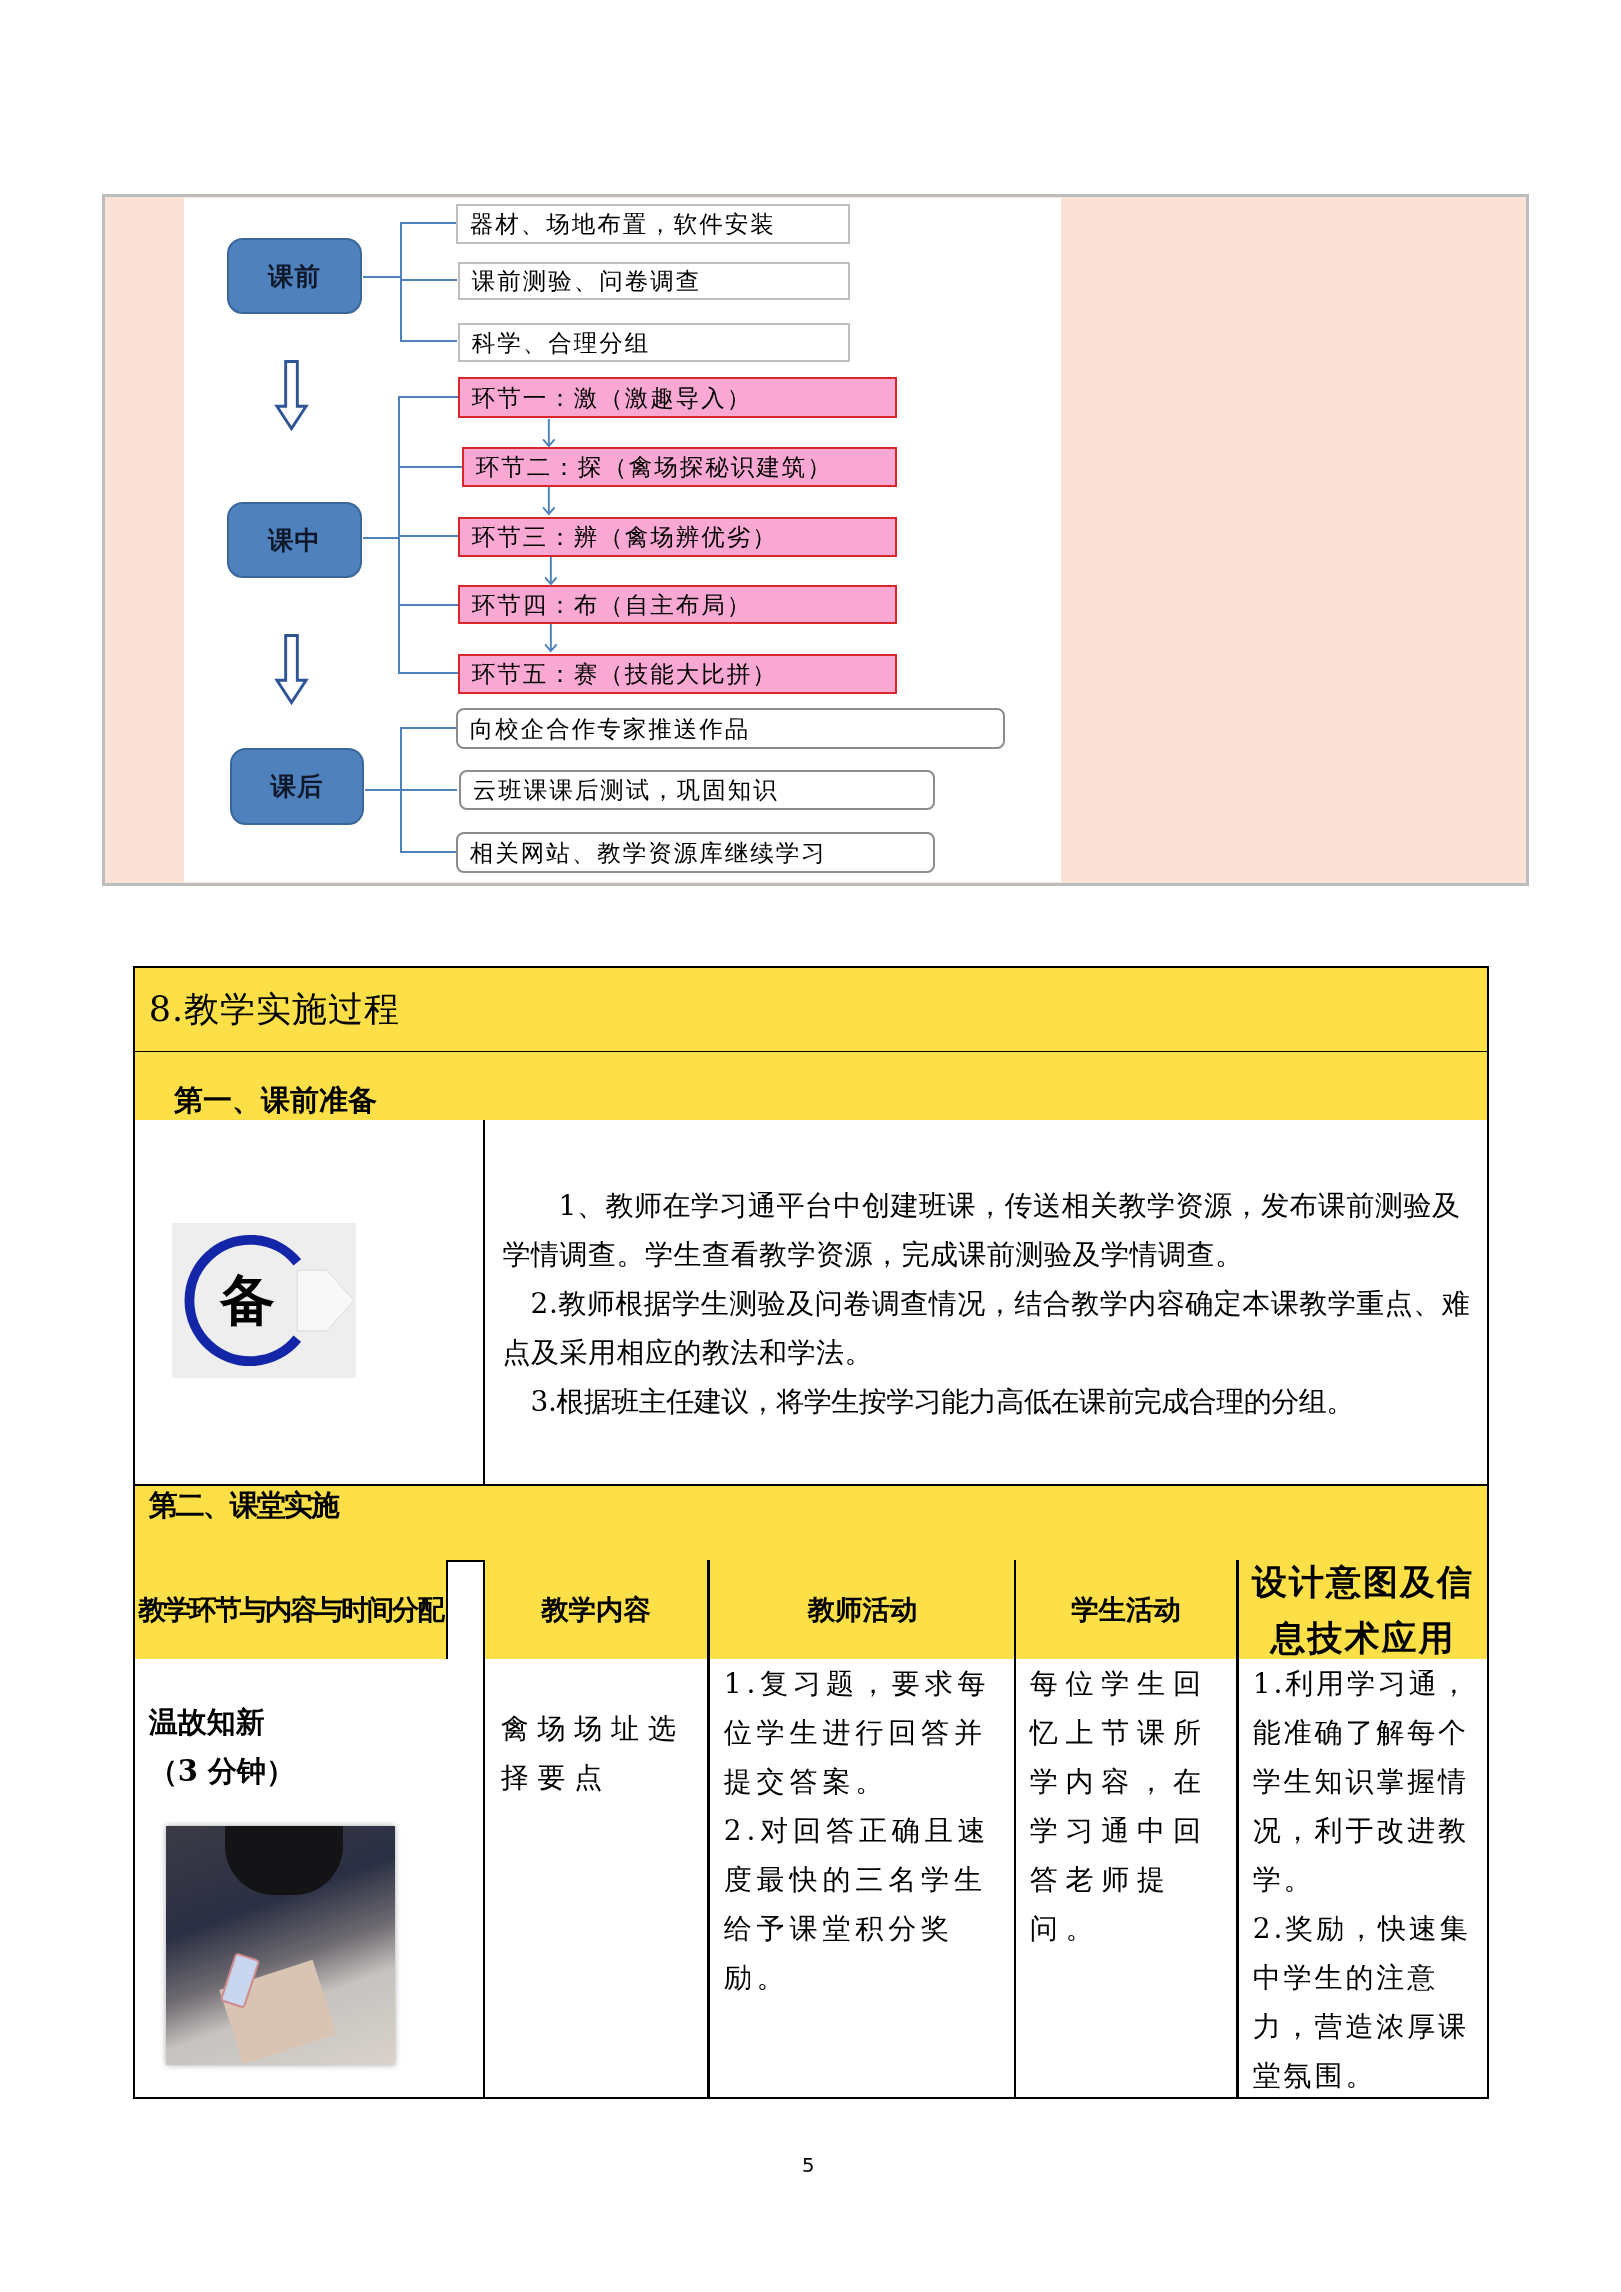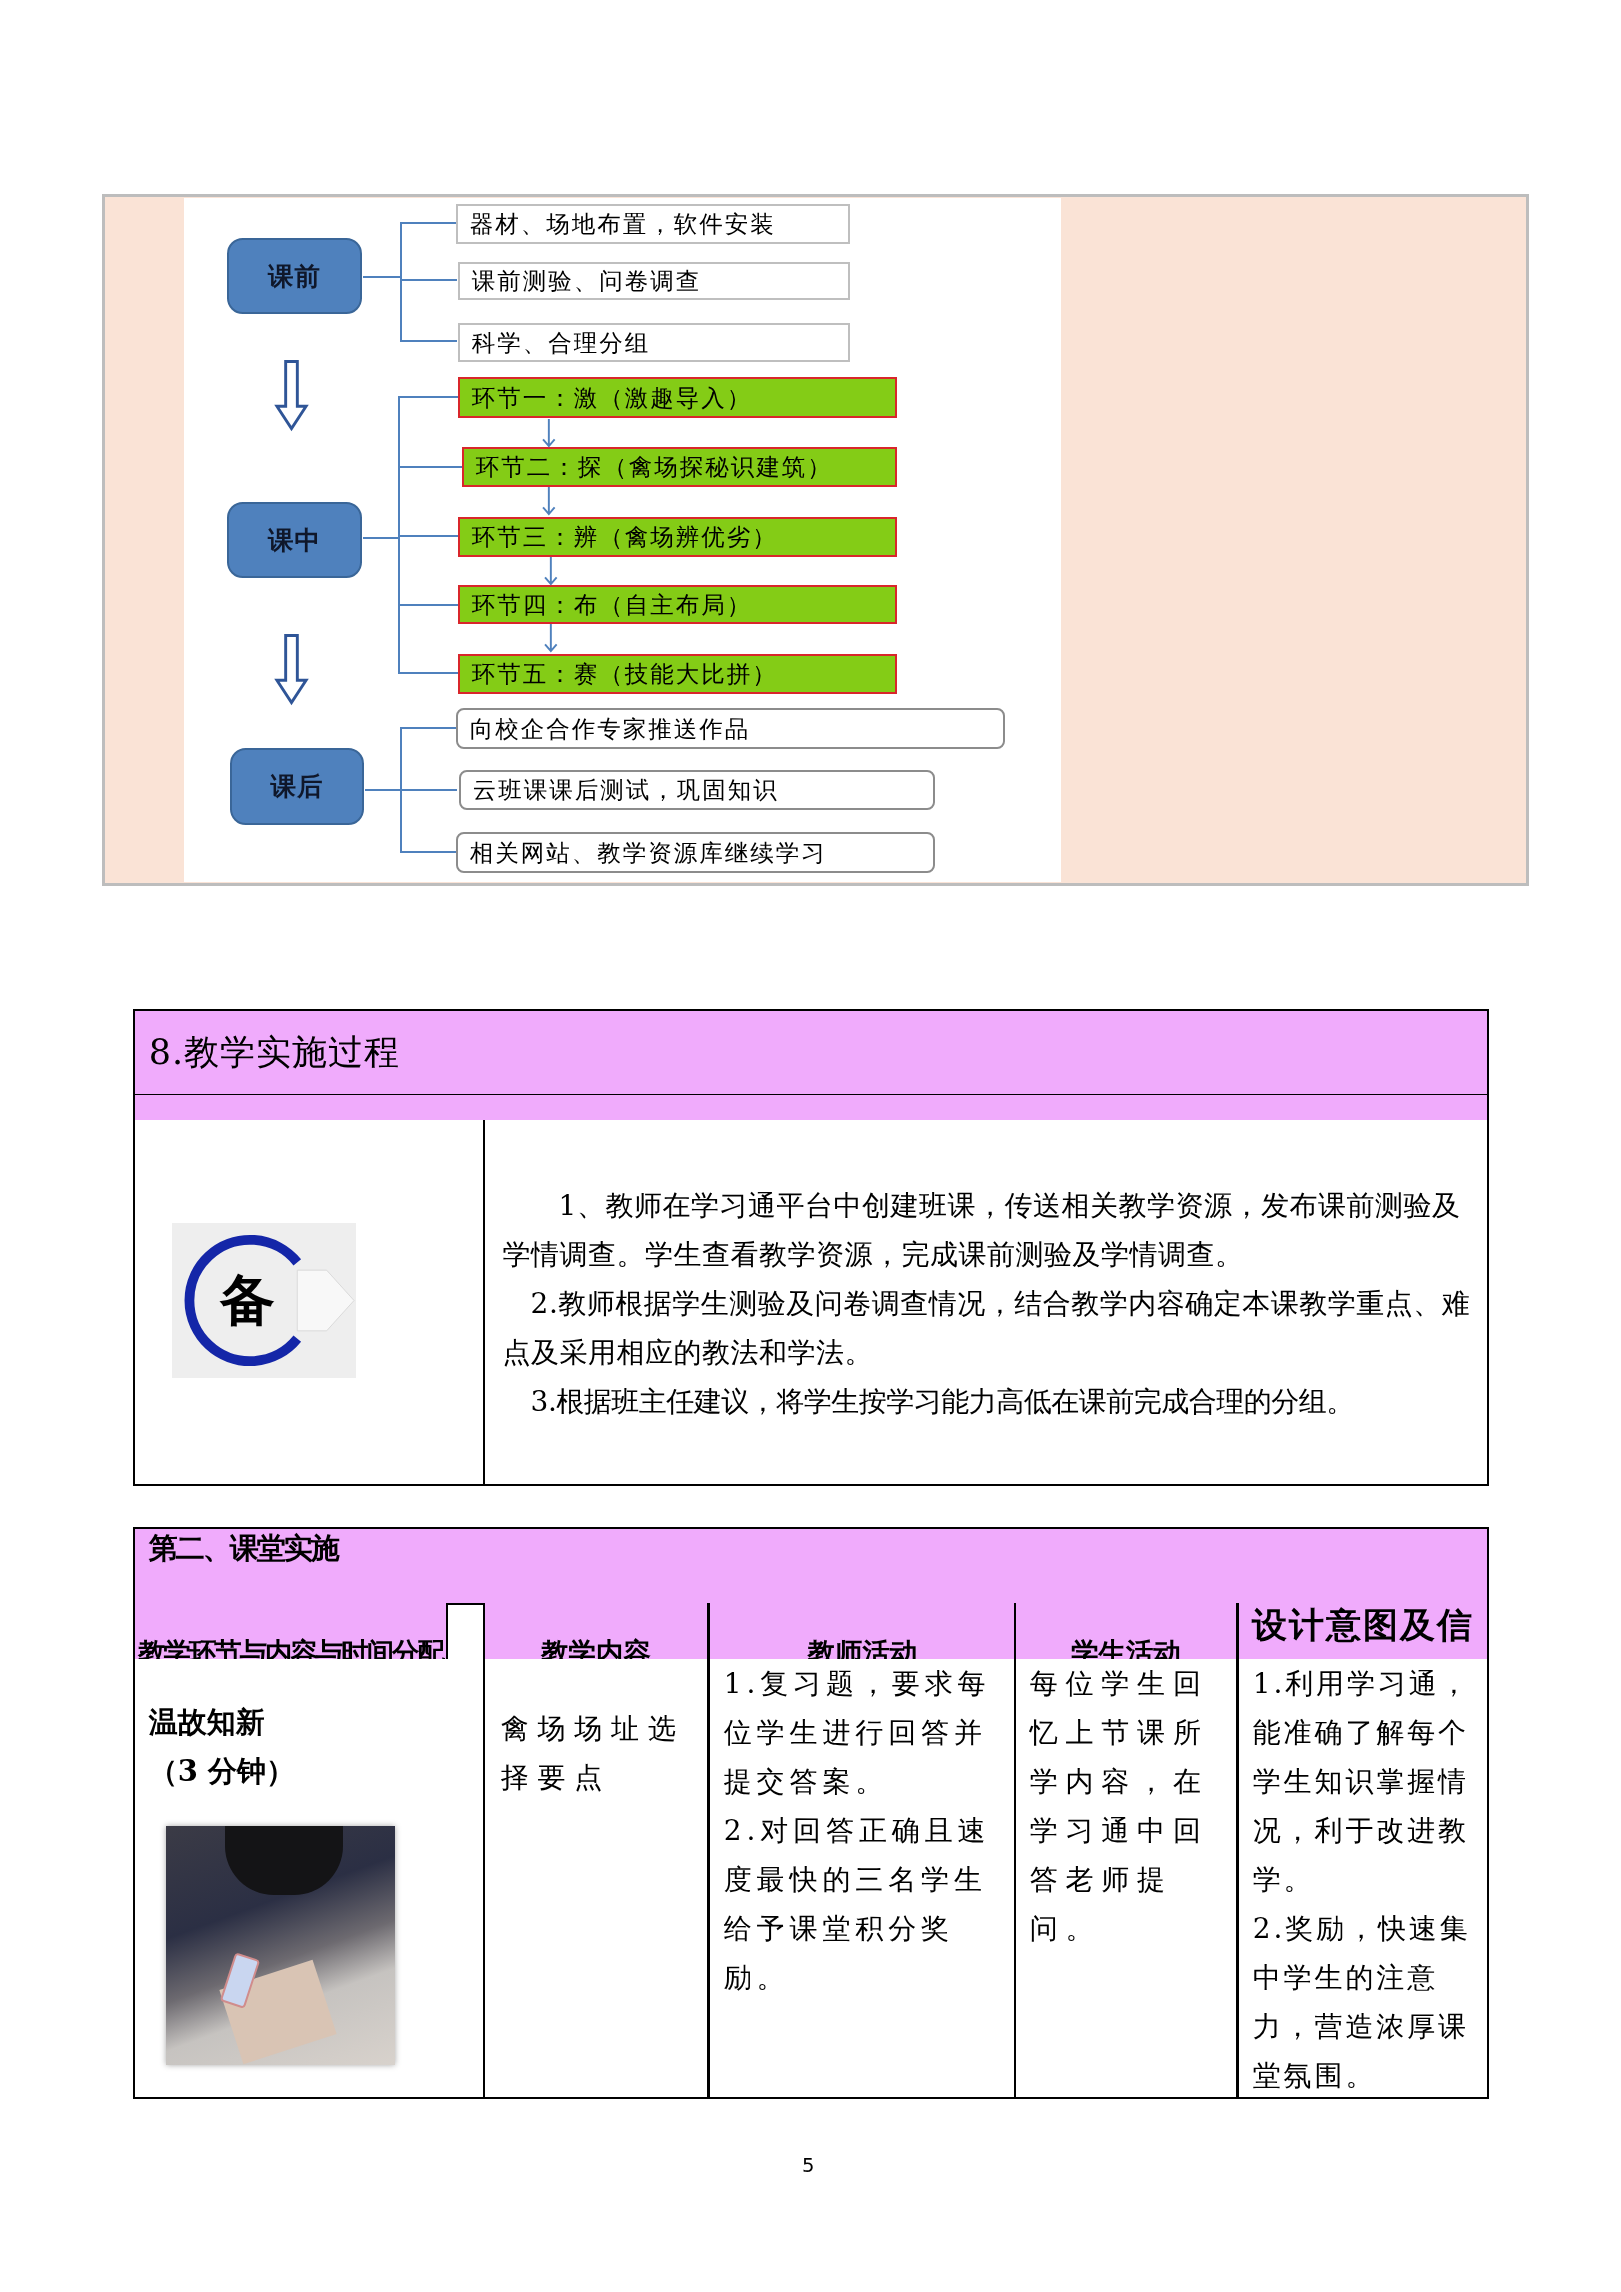--- a/index.html
+++ b/index.html
@@ -11,31 +11,31 @@
   #flow-frame { left: 102px; top: 194px; width: 1427px; height: 692px;
     background: #fae3d6; border: 3.9px solid #bdbdbd; }
   #flow-canvas { left: 184px; top: 198px; width: 877px; height: 684px; background: #ffffff; }
 
   .stage { border-radius: 15.7px; background: #4f81bd; border: 2.9px solid #3a6698;
     color: #0f172a; font-family: "DejaVu Sans", sans-serif; font-weight: bold; font-size: 25.5px;
     display: flex; align-items: center; justify-content: center; letter-spacing: 1px; }
 
   .gbox { background: #fff; border: 2.9px solid #bfbfbf; font-family: "DejaVu Sans", sans-serif;
     font-size: 23.5px; display: flex; align-items: center; padding-left: 11.8px; white-space: nowrap; letter-spacing: 2px; }
-  .rbox { background: #84cc16; border: 2px solid #d9262b; font-family: "DejaVu Sans", sans-serif;
+  .rbox { background: #f9a8d4; border: 2px solid #d9262b; font-family: "DejaVu Sans", sans-serif;
     font-size: 23.5px; display: flex; align-items: center; padding-left: 11.8px; white-space: nowrap; letter-spacing: 2px; }
   .obox { background: #fff; border: 2.9px solid #8c8c8c; border-radius: 7.8px; font-family: "DejaVu Sans", sans-serif;
     font-size: 23.5px; display: flex; align-items: center; padding-left: 11.8px; white-space: nowrap; letter-spacing: 2px; }
 
   .vline { background: #4f81bd; width: 2px; }
   .hline { background: #4f81bd; height: 2px; }
 
   
   .cell { border: 2px solid #000; background: #fff; }
-  .gray { background: #f0abfc; margin-top: 43px; }
+  .gray { background: #fde047; }
   .hdr { font-family: "DejaVu Serif", serif; font-weight: bold; font-size: 27.4px;
     display: flex; align-items: center; justify-content: center; text-align: center; line-height: 1.6; }
   .body-text { font-size: 28px; line-height: 49px; letter-spacing: 1px; }
   .page-num { font-family: "DejaVu Sans", sans-serif; font-size: 19.6px; }
 </style>
 </head>
 <body>
 
 <div class="abs" id="flow-frame"></div>
 <div class="abs" id="flow-canvas"></div>

